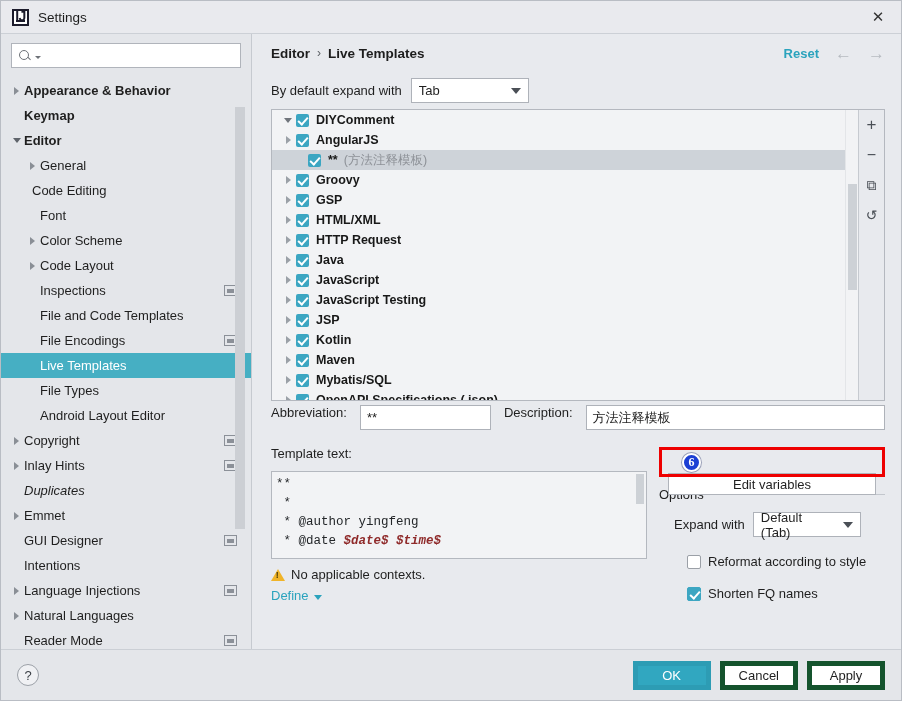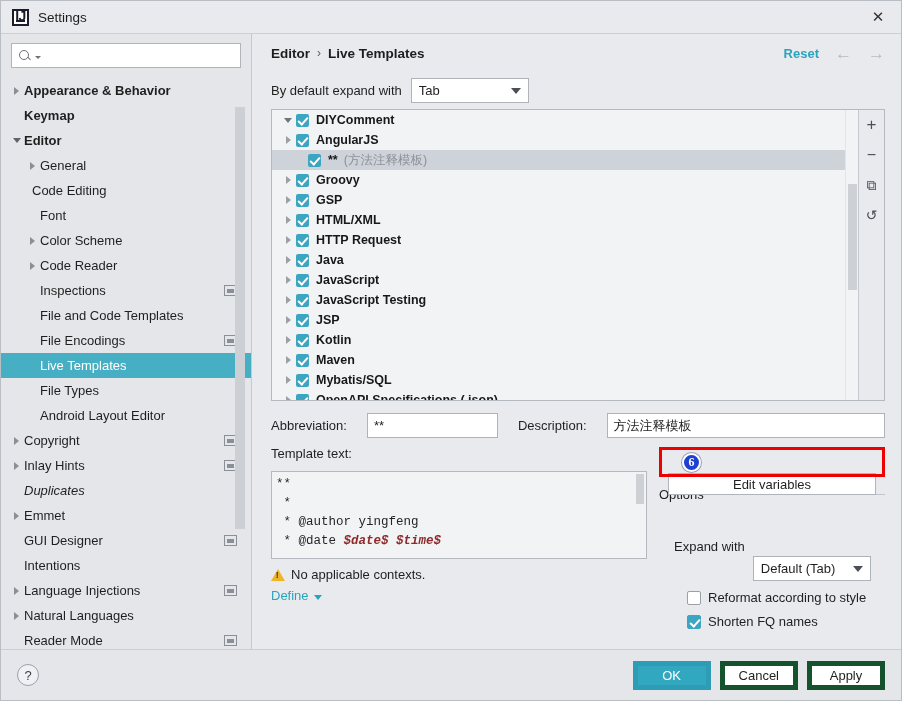--- a/index.html
+++ b/index.html
@@ -216,21 +216,21 @@
     background: #e8eaee; display: flex; flex-direction: column;
     align-items: center; padding-top: 6px; gap: 12px;
   }
   .tbtn {
     width: 20px; height: 18px; display: flex; align-items: center;
     justify-content: center; color: #4a4f56; cursor: pointer; position: relative;
   }
 
   
   .abbrow {
-    display: flex; align-items: center; height: 41px; gap: 20px; margin-top: 4px;
+    display: flex; align-items: flex-start; height: 41px; gap: 13px; margin-top: 4px;
   }
   .lbl { font-size: 13px; color: #1f1f1f; }
   .tfield {
     height: 25px; background: #ffffff; border: 1px solid #aeb2b9;
     display: flex; align-items: center; padding: 0 6px;
     font-size: 13px; color: #1f1f1f;
   }
   .abbr-field { width: 131px; }
   .desc-field { flex: 1; min-width: 0; }
 
@@ -294,22 +294,22 @@
     color: #ffffff; font-size: 12px; font-weight: bold;
     display: flex; align-items: center; justify-content: center;
     font-family: "Liberation Serif", serif;
   }
 
   
   .opt-head { display: flex; align-items: center; gap: 8px; margin-top: 10px; }
   .opt-title { font-size: 13px; color: #1f1f1f; }
   .opt-rule { flex: 1; height: 1px; background: #c3c7cd; }
   .opt-row { display: flex; align-items: center; gap: 8px; margin-top: 10px; padding-left: 15px; }
-  .combo-expand { width: 118px; margin-top: 44px; }
-  .ck-row { display: flex; align-items: center; gap: 7px; margin-top: 9px; padding-left: 28px; font-size: 13px; }
+  .combo-expand { width: 108px; }
+  .ck-row { display: flex; align-items: center; gap: 7px; margin-top: 17px; padding-left: 28px; font-size: 13px; }
   .ck {
     width: 14px; height: 14px; min-width: 14px; border: 1px solid #9ba0a7;
     background: #ffffff; border-radius: 2px; position: relative;
   }
   .ck.on { background: #3ca6c2; border-color: #3ca6c2; }
   .ck.on::after {
     content: ""; position: absolute; left: 4px; top: 1.5px;
     width: 4px; height: 8px; border: solid #ffffff; border-width: 0 2px 2px 0;
     transform: rotate(42deg);
   }
@@ -382,21 +382,21 @@
           <div class="nav-item" style="padding-left: 24px;">
             <span class="nav-arrow "></span>
             <span class="nav-label">Font</span>
           </div>
           <div class="nav-item" style="padding-left: 24px;">
             <span class="nav-arrow closed"></span>
             <span class="nav-label">Color Scheme</span>
           </div>
           <div class="nav-item" style="padding-left: 24px;">
             <span class="nav-arrow closed"></span>
-            <span class="nav-label">Code Reader</span>
+            <span class="nav-label">Code Layout</span>
           </div>
           <div class="nav-item" style="padding-left: 24px;">
             <span class="nav-arrow "></span>
             <span class="nav-label">Inspections</span>
             <span class="nav-badge"></span>
           </div>
           <div class="nav-item" style="padding-left: 24px;">
             <span class="nav-arrow "></span>
             <span class="nav-label">File and Code Templates</span>
           </div>

